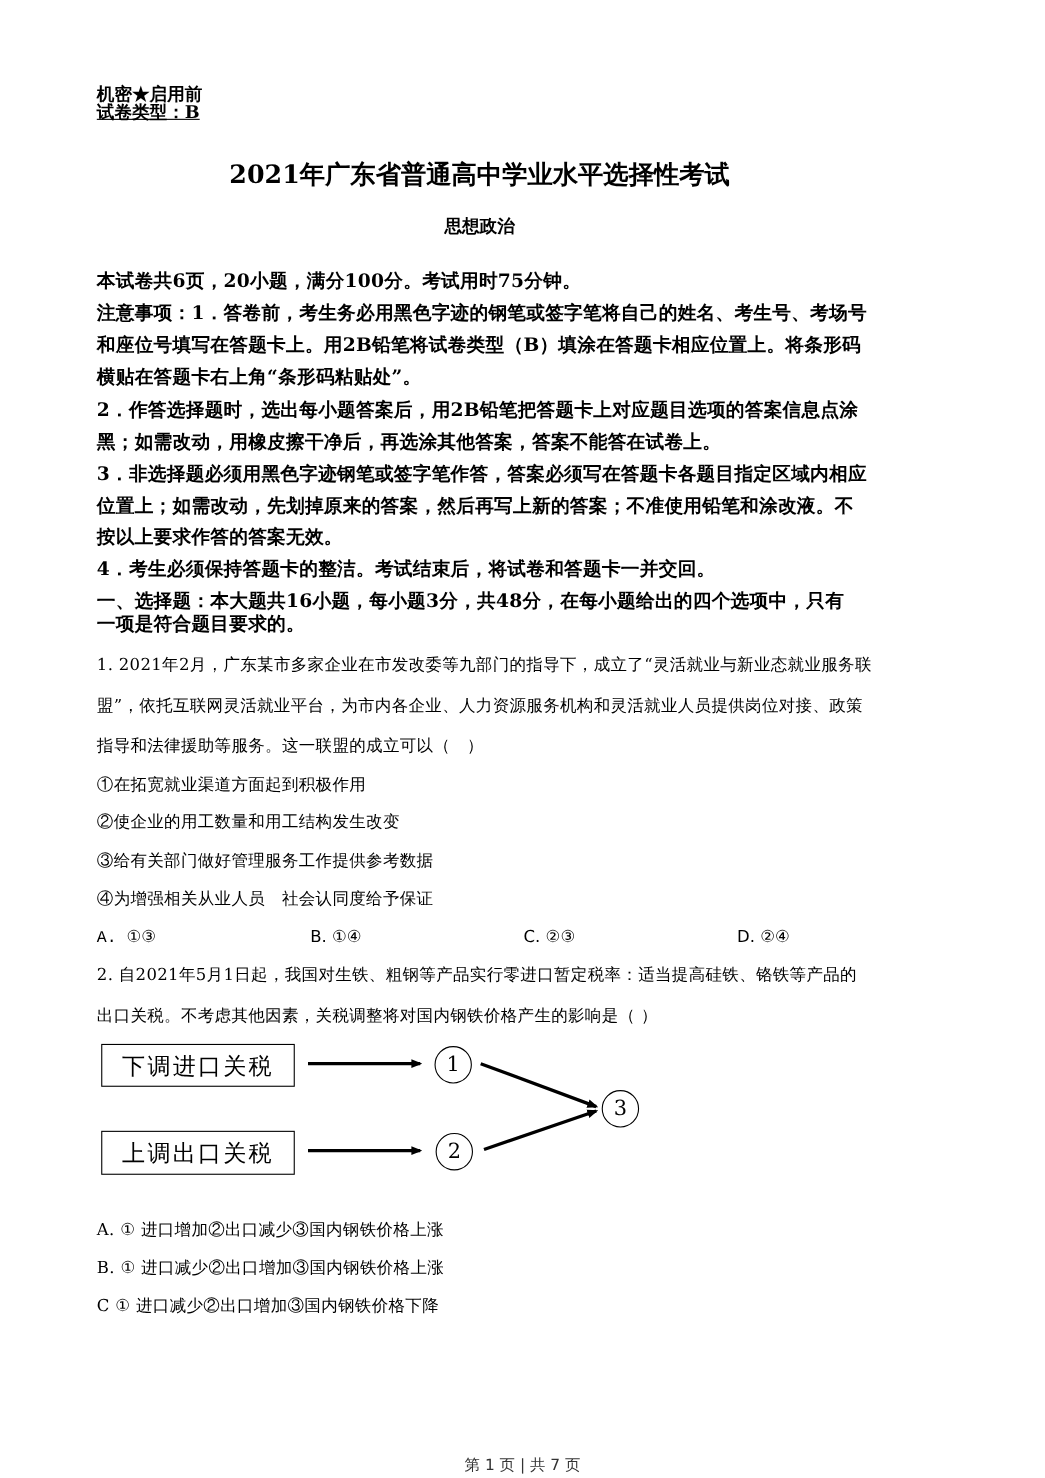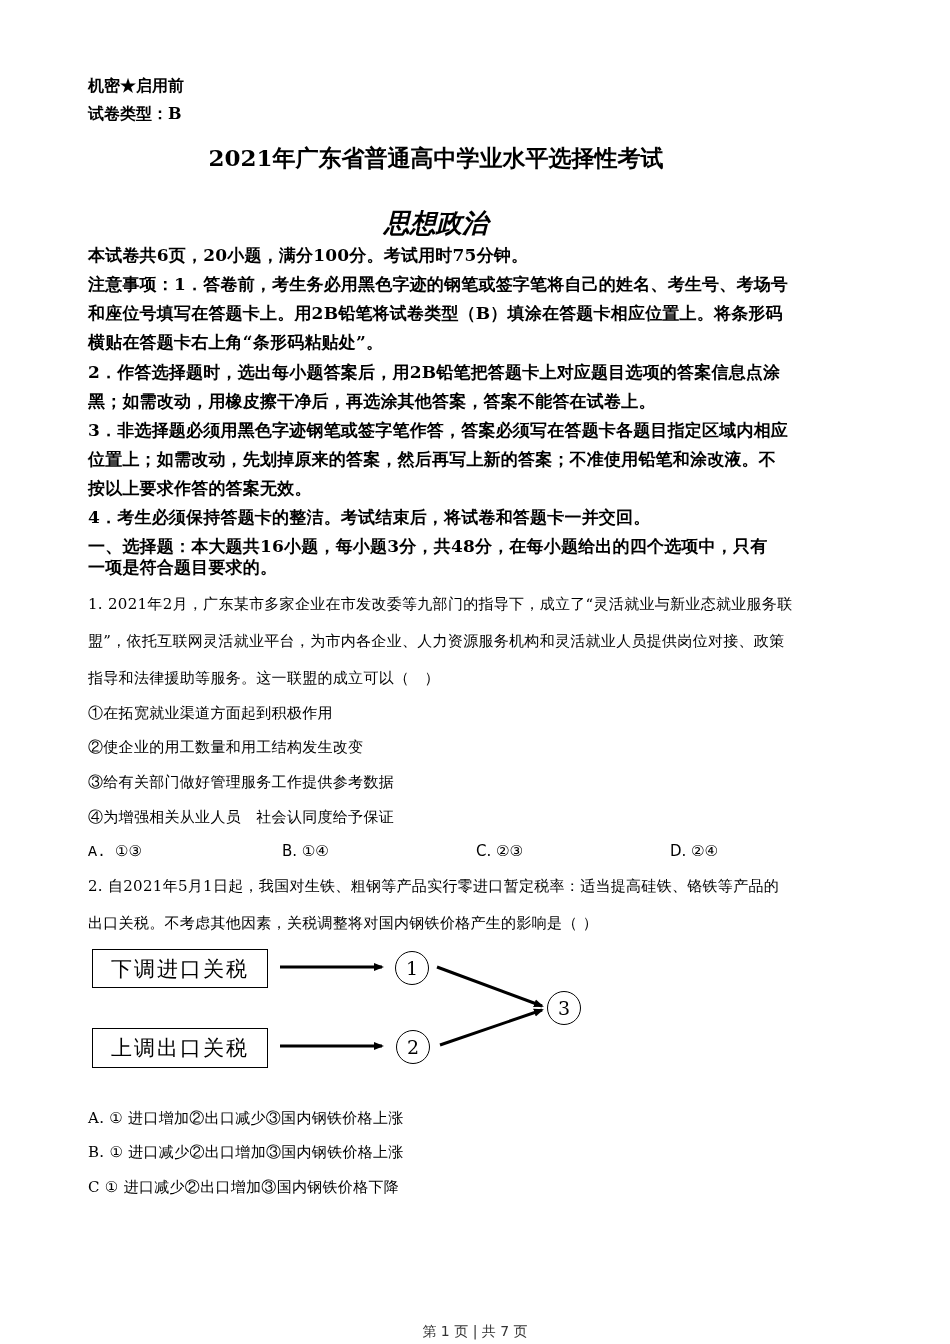--- a/index.html
+++ b/index.html
@@ -12,24 +12,24 @@
   .opt { font-size: 15px; }
   .diag-box { position: absolute; border: 1.5px solid #000; font-size: 21px; display: flex; align-items: center; justify-content: center; letter-spacing: 2px; }
   .circle { position: absolute; width: 34px; height: 34px; border: 1.5px solid #000; border-radius: 50%; font-size: 19px; display: flex; align-items: center; justify-content: center; box-sizing: border-box; }
   .footer { left: 0; width: 950px; text-align: center; font-size: 14px; color: #333; font-family: "DejaVu Sans", sans-serif; }
   svg.arrows { position: absolute; left: 0; top: 0; }
 </style>
 </head>
 <body>
 
 <div class="abs hdr" style="top:76px;">机密★启用前</div>
-<div class="abs hdr" style="top:104px;">试卷类型：B</div>
+<div class="abs hdr" style="top:92px;text-decoration:underline;">试卷类型：B</div>
 
 <div class="abs title" style="top:143px; font-size:23px;">2021年广东省普通高中学业水平选择性考试</div>
-<div class="abs title" style="top:206px; font-size:26px;font-style:italic;">思想政治</div>
+<div class="abs title" style="top:196px; font-size:16px;">思想政治</div>
 
 <div>
   <div class="abs notice" style="top:244px;">本试卷共6页，20小题，满分100分。考试用时75分钟。</div>
   <div class="abs notice" style="top:273px;">注意事项：1．答卷前，考生务必用黑色字迹的钢笔或签字笔将自己的姓名、考生号、考场号</div>
   <div class="abs notice" style="top:302px;">和座位号填写在答题卡上。用2B铅笔将试卷类型（B）填涂在答题卡相应位置上。将条形码</div>
   <div class="abs notice" style="top:331px;">横贴在答题卡右上角“条形码粘贴处”。</div>
   <div class="abs notice" style="top:361px;">2．作答选择题时，选出每小题答案后，用2B铅笔把答题卡上对应题目选项的答案信息点涂</div>
   <div class="abs notice" style="top:390px;">黑；如需改动，用橡皮擦干净后，再选涂其他答案，答案不能答在试卷上。</div>
   <div class="abs notice" style="top:419px;text-align:right;">3．非选择题必须用黑色字迹钢笔或签字笔作答，答案必须写在答题卡各题目指定区域内相应</div>
   <div class="abs notice" style="top:448px;">位置上；如需改动，先划掉原来的答案，然后再写上新的答案；不准使用铅笔和涂改液。不</div>

